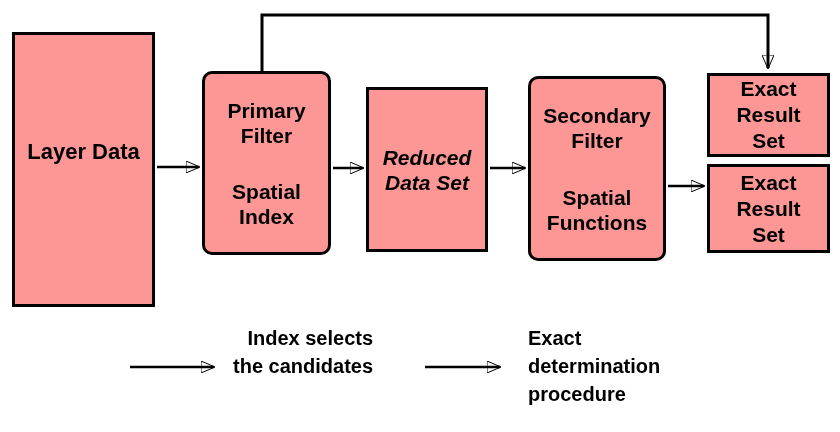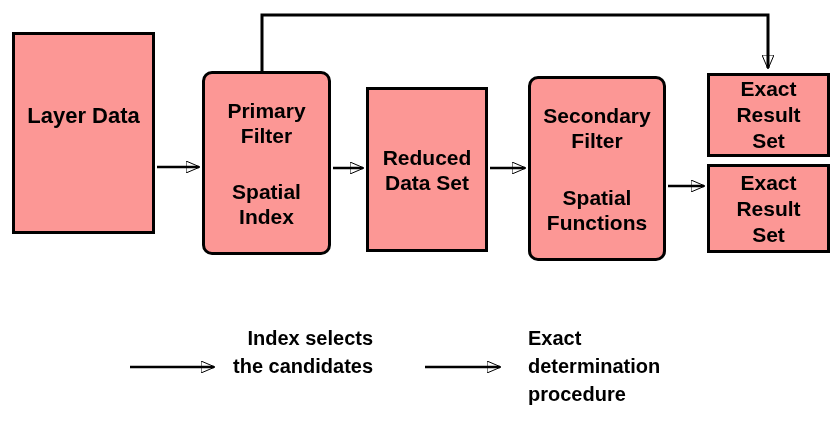--- a/index.html
+++ b/index.html
@@ -30,23 +30,23 @@
     align-items:center;
     justify-content:center;
     text-align:center;
     font-weight:bold;
     font-size:21px;
     line-height:25px;
     white-space:pre-line;
   }
   .rounded{border-radius:10px;}
   .box .blk{white-space:pre-line;}
-  #box-layer-data{left:12px;top:32px;width:143px;height:202px;padding-bottom:36px;font-size:22px;}
+  #box-layer-data{left:12px;top:32px;width:143px;height:275px;padding-bottom:36px;font-size:22px;}
   #box-primary-filter{left:202px;top:71px;width:129px;height:184px;gap:31px;}
-  #box-reduced-data{left:366px;top:87px;width:122px;height:165px;}
+  #box-reduced-data{left:366px;top:87px;width:122px;height:165px;font-style:italic;}
   #box-secondary-filter{left:528px;top:76px;width:138px;height:185px;gap:32px;}
   #box-exact-result-top{left:707px;top:73px;width:123px;height:84px;line-height:26px;}
   #box-exact-result-bottom{left:707px;top:164px;width:123px;height:89px;line-height:26px;}
   .caption{
     position:absolute;
     font-weight:bold;
     font-size:20px;
     line-height:28px;
     white-space:pre-line;
   }

